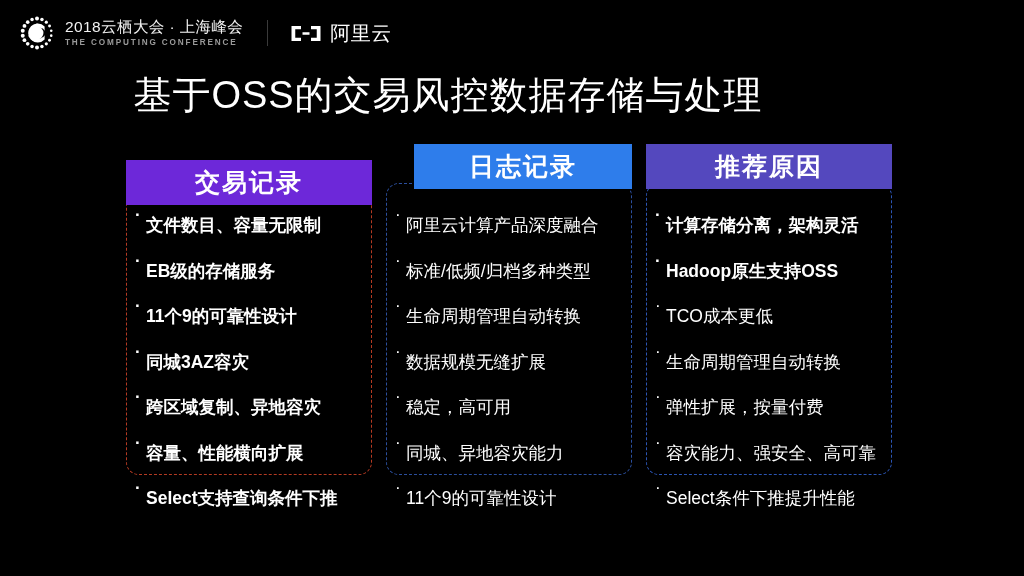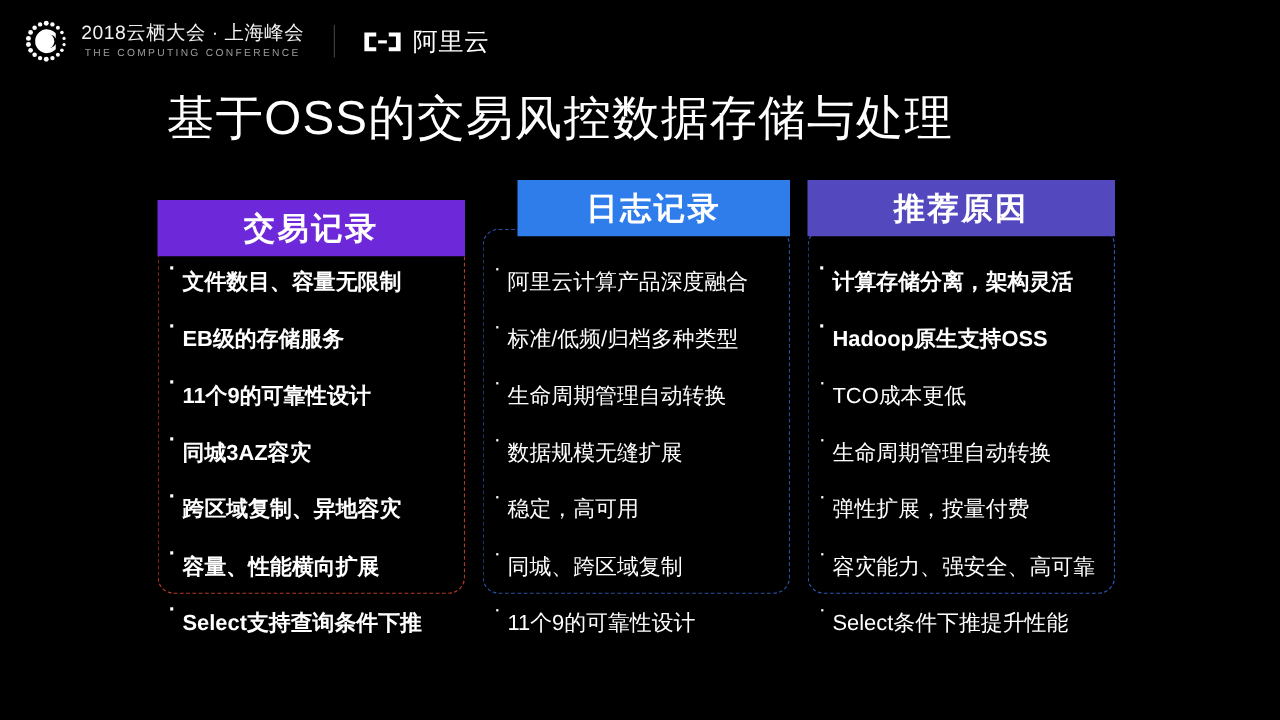--- a/index.html
+++ b/index.html
@@ -36,35 +36,35 @@
     width: 38px;
     height: 38px;
     flex: 0 0 38px;
     margin-right: 9px;
   }
   .conf-text {
     display: flex;
     flex-direction: column;
     justify-content: center;
     line-height: 1;
-    align-items: center;
   }
   .conf-title {
     font-size: 15.5px;
     letter-spacing: 0.4px;
     color: #f2f2f2;
     white-space: nowrap;
     font-weight: 400;
   }
   .conf-sub {
     font-size: 8.2px;
     letter-spacing: 1.85px;
     color: #9a9a9a;
     margin-top: 4px;
     white-space: nowrap;
+    font-weight: bold;
   }
   .brand-divider {
     width: 1px;
     height: 26px;
     background: #3a3a3a;
     margin: 0 22px 0 24px;
   }
   .ali-logo {
     display: flex;
     align-items: center;
@@ -289,21 +289,21 @@
         <li class="bullet-item">
           <span class="bullet-dot">·</span>
           <span class="bullet-text">数据规模无缝扩展</span>
         </li>
         <li class="bullet-item">
           <span class="bullet-dot">·</span>
           <span class="bullet-text">稳定，高可用</span>
         </li>
         <li class="bullet-item">
           <span class="bullet-dot">·</span>
-          <span class="bullet-text">同城、跨区域复制</span>
+          <span class="bullet-text">同城、异地容灾能力</span>
         </li>
         <li class="bullet-item">
           <span class="bullet-dot">·</span>
           <span class="bullet-text">11个9的可靠性设计</span>
         </li>
       </ul>
     </div>
   </div>
 
   <div class="col col-c">

